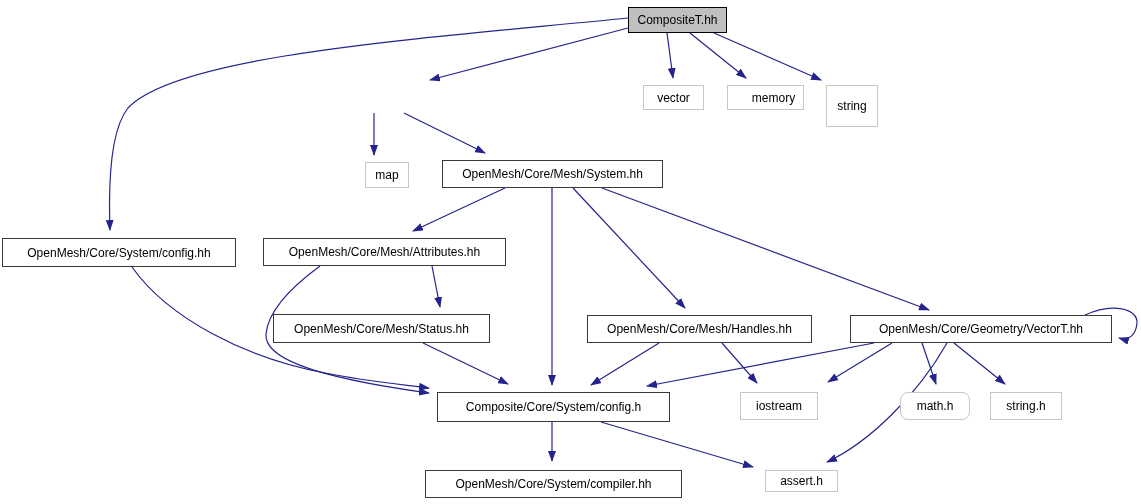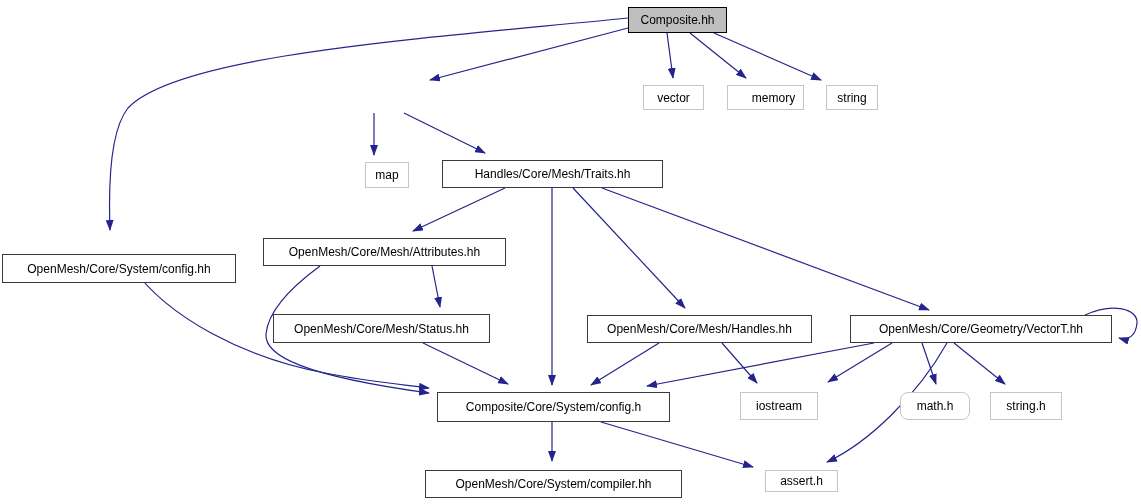--- a/index.html
+++ b/index.html
@@ -23,24 +23,24 @@
     box-sizing:border-box;
     z-index:2;
   }
   .node.current{background:#bfbfbf;border:1px solid #000000;}
   .node.system{border:1px solid #c6c6c6;}
   
   #n-composite_t      {left:628px;top:7px;  width:99px; height:26px;}
   #n-composite_traits {left:155px;top:84px; width:428px;height:29px;}
   #n-vector           {left:643px;top:85px; width:61px; height:25px;}
   #n-memory           {left:727px;top:85px; width:77px; height:25px;padding-left:16px;}
-  #n-string           {left:826px;top:85px; width:52px; height:25px;}
+  #n-string           {left:826px;top:85px; width:52px; height:42px;}
   #n-map              {left:365px;top:162px;width:44px; height:26px;}
   #n-traits           {left:442px;top:160px;width:221px;height:28px;}
-  #n-config_hh        {left:2px;  top:254px;width:234px;height:29px;}
+  #n-config_hh        {left:2px;  top:238px;width:234px;height:29px;}
   #n-attributes       {left:263px;top:238px;width:243px;height:28px;}
   #n-status           {left:273px;top:314px;width:217px;height:29px;}
   #n-handles          {left:587px;top:315px;width:225px;height:28px;}
   #n-vectort          {left:850px;top:315px;width:262px;height:28px;}
   #n-config_h         {left:437px;top:392px;width:233px;height:30px;}
   #n-iostream         {left:740px;top:392px;width:78px; height:28px;}
   #n-math_h           {left:900px;top:392px;width:70px; height:28px;border-radius:8px;}
   #n-string_h         {left:990px;top:392px;width:72px; height:28px;text-align:right;}
   #n-compiler         {left:425px;top:470px;width:257px;height:28px;}
   #n-assert_h         {left:765px;top:470px;width:73px; height:22px;}
@@ -77,26 +77,26 @@
     <path class="edge" marker-end="url(#arrow)" d="M874,343 L647,386"></path>
     <path class="edge" marker-end="url(#arrow)" d="M892,343 L828,382"></path>
     <path class="edge" marker-end="url(#arrow)" d="M922,343 L936,384"></path>
     <path class="edge" marker-end="url(#arrow)" d="M954,343 L1005,384"></path>
     <path class="edge" marker-end="url(#arrow)" d="M947,343 C917,396 868,443 827,462"></path>
     <path class="edge" marker-end="url(#arrow)" d="M1085,315 C1113,302 1138,309 1137,323 C1136,335 1129,341 1119,338"></path>
     <path class="edge" marker-end="url(#arrow)" d="M552,422 L552,461"></path>
     <path class="edge" marker-end="url(#arrow)" d="M601,422 L753,467"></path>
   </svg>
 
-  <div class="node current" id="n-composite_t">Composite.hh</div>
+  <div class="node current" id="n-composite_t">CompositeT.hh</div>
   <div class="node system" id="n-vector">vector</div>
   <div class="node system" id="n-memory">memory</div>
   <div class="node system" id="n-string">string</div>
   <div class="node system" id="n-map">map</div>
-  <div class="node" id="n-traits">Handles/Core/Mesh/Traits.hh</div>
+  <div class="node" id="n-traits">OpenMesh/Core/Mesh/System.hh</div>
   <div class="node" id="n-config_hh">OpenMesh/Core/System/config.hh</div>
   <div class="node" id="n-attributes">OpenMesh/Core/Mesh/Attributes.hh</div>
   <div class="node" id="n-status">OpenMesh/Core/Mesh/Status.hh</div>
   <div class="node" id="n-handles">OpenMesh/Core/Mesh/Handles.hh</div>
   <div class="node" id="n-vectort">OpenMesh/Core/Geometry/VectorT.hh</div>
   <div class="node" id="n-config_h">Composite/Core/System/config.h</div>
   <div class="node system" id="n-iostream">iostream</div>
   <div class="node system" id="n-math_h">math.h</div>
   <div class="node system" id="n-string_h">string.h</div>
   <div class="node" id="n-compiler">OpenMesh/Core/System/compiler.hh</div>

